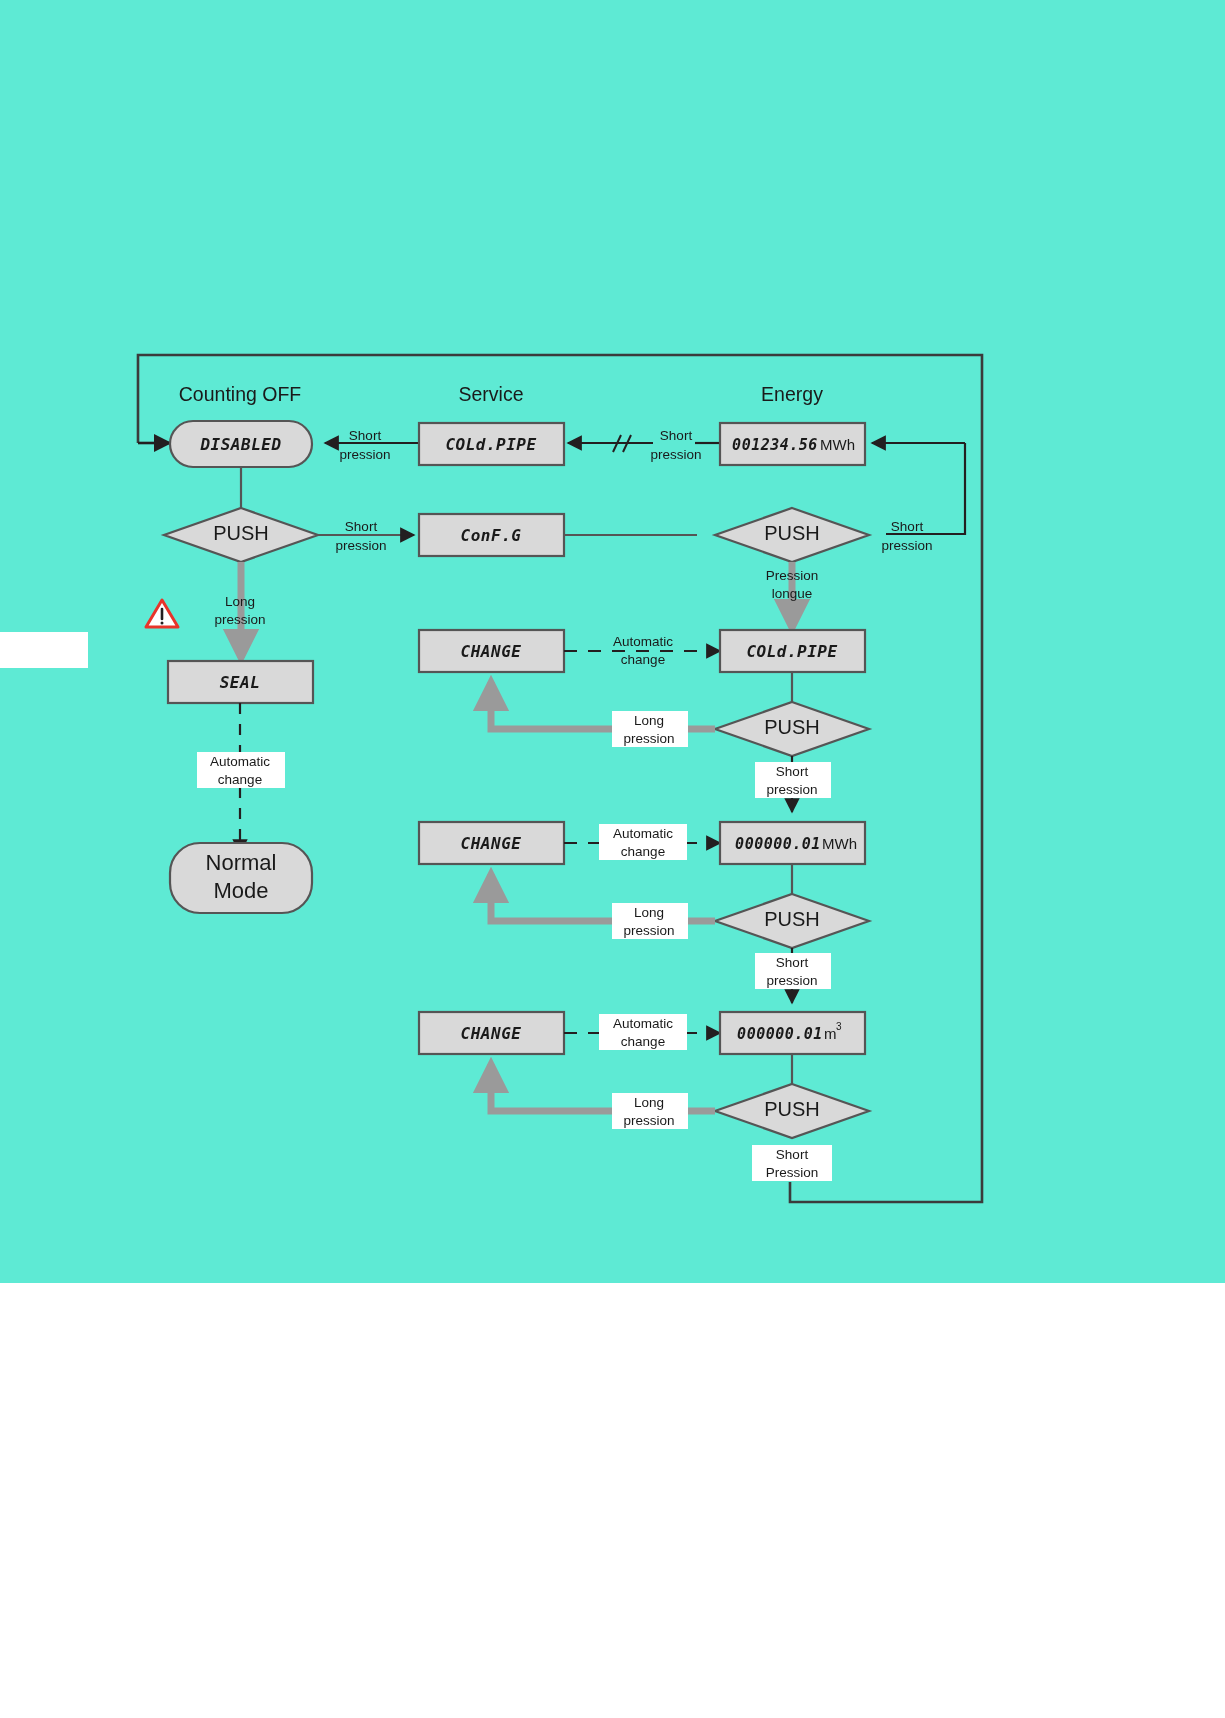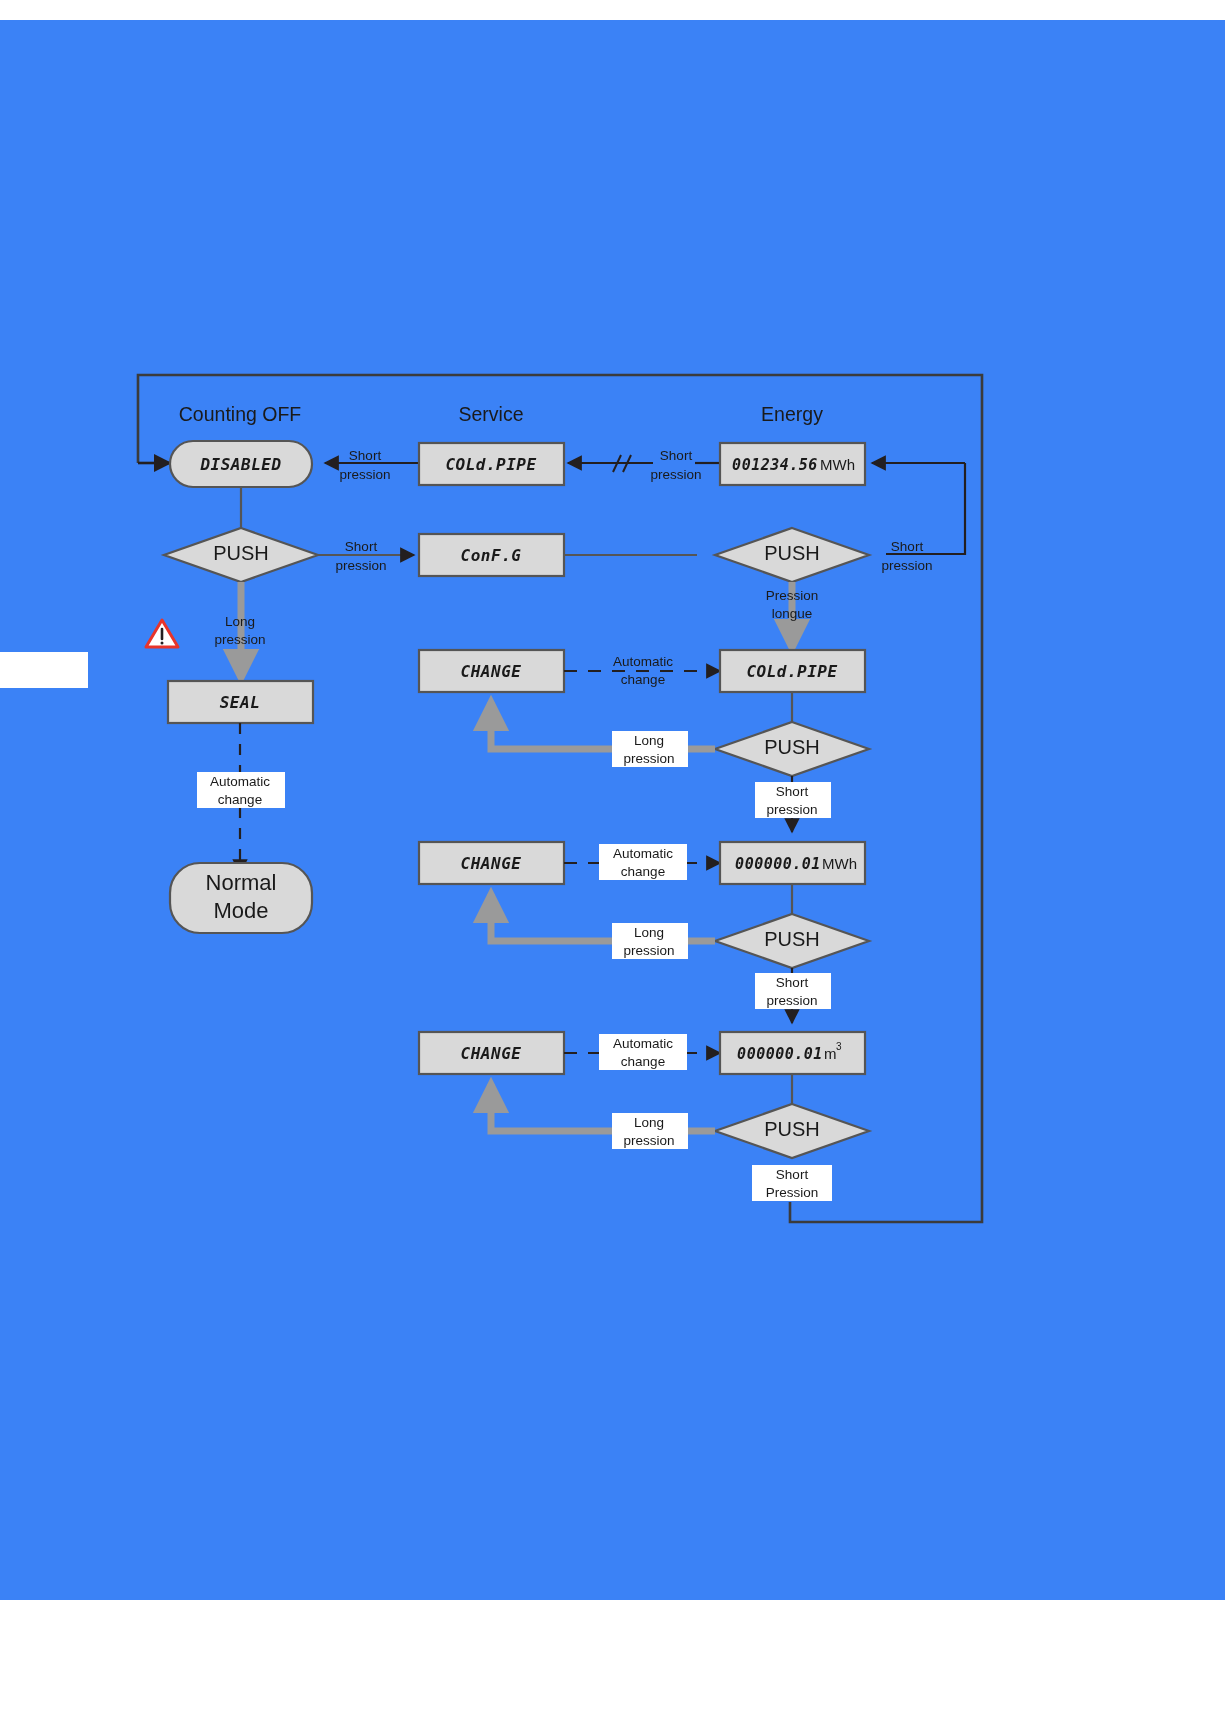--- a/index.html
+++ b/index.html
@@ -1,17 +1,17 @@
 <!DOCTYPE html>
 <html><head>
 <meta charset="utf-8">
 <style>
   html,body{margin:0;padding:0;background:#ffffff;}
   body{width:1225px;height:1718px;font-family:"Liberation Sans",sans-serif;}
-  #stage{position:relative;width:1225px;height:1580px;overflow:hidden;background:#3b82f6;margin-top:20px;}
+  #stage{position:relative;width:1225px;height:1283px;overflow:hidden;background:#5eead4;}
   svg{position:absolute;left:0;top:0;}
   .lcd{font-family:"DejaVu Sans Mono",monospace;font-style:italic;font-weight:700;
        letter-spacing:.5px;}
   .sans{font-family:"Liberation Sans",sans-serif;}
   text{dominant-baseline:middle;}
 </style>
 </head>
 <body>
 
 <div id="stage">

